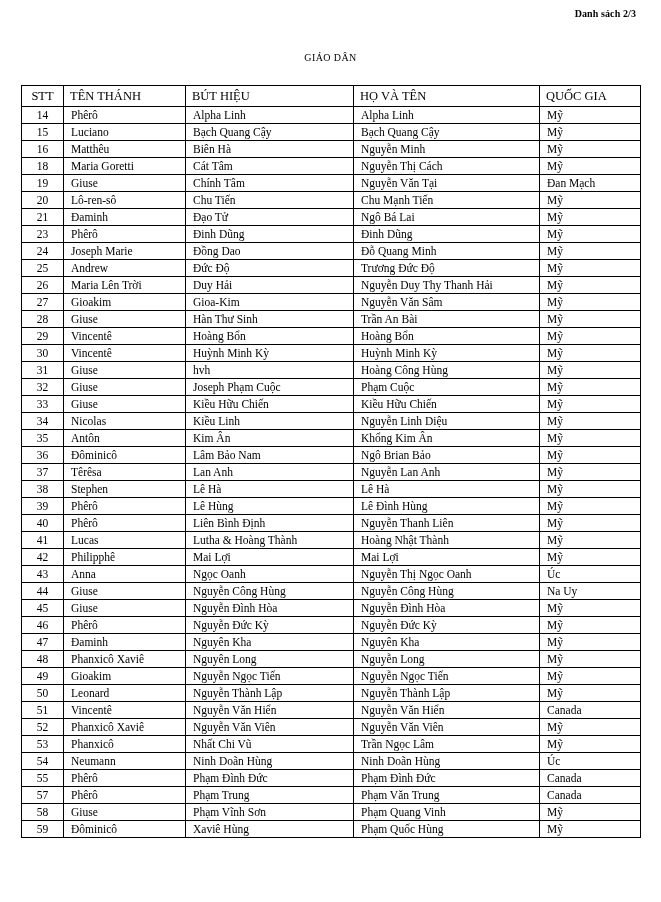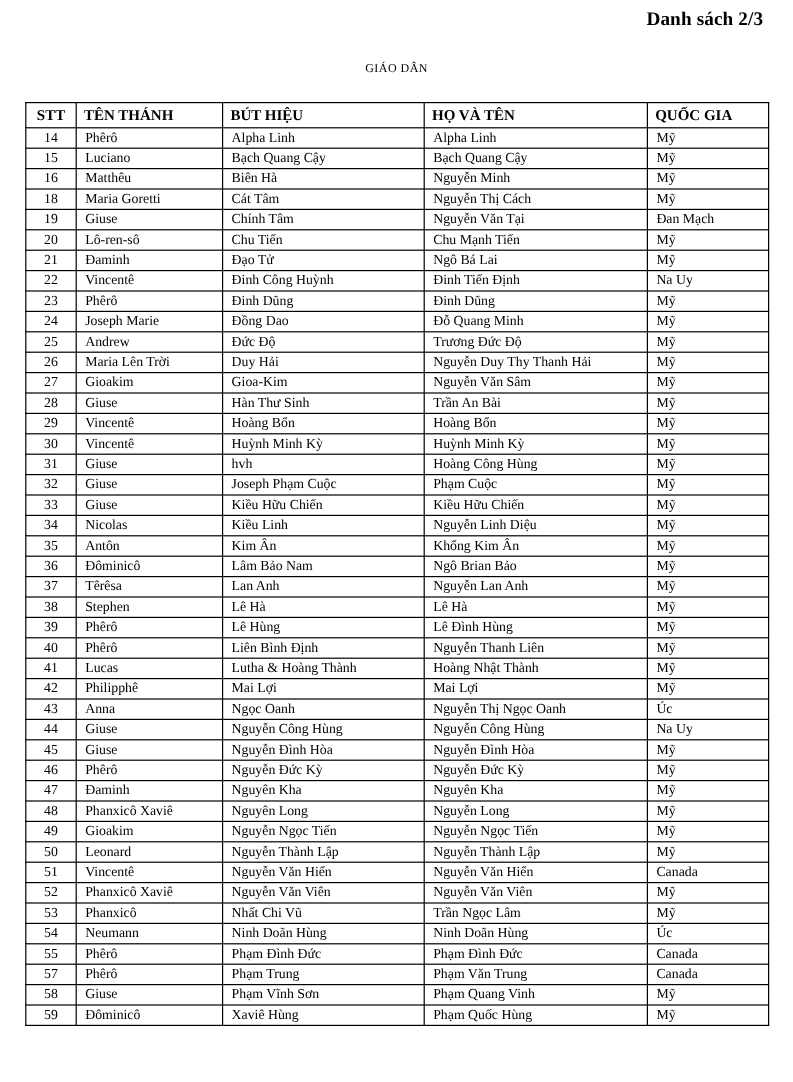--- a/index.html
+++ b/index.html
@@ -13,21 +13,21 @@
     position: relative;
     width: 661px;
     height: 902px;
     background: #ffffff;
     overflow: hidden;
   }
   .page-label {
     position: absolute;
     top: 8px;
     right: 25px;
-    font-size: 16px;
+    font-size: 10px;
     font-weight: bold;
     letter-spacing: 0.1px;
   }
   .doc-title {
     position: absolute;
     top: 52px;
     left: 0;
     width: 100%;
     text-align: center;
     font-size: 10px;
@@ -44,21 +44,21 @@
   }
   table.roster th, table.roster td {
     border: 1px solid #000000;
     overflow: hidden;
     white-space: nowrap;
     vertical-align: middle;
   }
   table.roster th {
     height: 21px;
     font-size: 12.5px;
-    font-weight: bold;
+    font-weight: normal;
     text-align: left;
     padding: 0 0 0 6px;
   }
   table.roster th.col-stt {
     text-align: center;
     padding: 0;
   }
   table.roster td {
     height: 17px;
     font-size: 11.5px;
@@ -139,27 +139,20 @@
           <td class="cell-quoc-gia">Mỹ</td>
         </tr>
         <tr>
           <td class="cell-stt">21</td>
           <td class="cell-ten-thanh">Đaminh</td>
           <td class="cell-but-hieu">Đạo Tử</td>
           <td class="cell-ho-va-ten">Ngô Bá Lai</td>
           <td class="cell-quoc-gia">Mỹ</td>
         </tr>
         <tr>
-          <td class="cell-stt">22</td>
-          <td class="cell-ten-thanh">Vincentê</td>
-          <td class="cell-but-hieu">Đinh Công Huỳnh</td>
-          <td class="cell-ho-va-ten">Đinh Tiến Định</td>
-          <td class="cell-quoc-gia">Na Uy</td>
-        </tr>
-        <tr>
           <td class="cell-stt">23</td>
           <td class="cell-ten-thanh">Phêrô</td>
           <td class="cell-but-hieu">Đinh Dũng</td>
           <td class="cell-ho-va-ten">Đinh Dũng</td>
           <td class="cell-quoc-gia">Mỹ</td>
         </tr>
         <tr>
           <td class="cell-stt">24</td>
           <td class="cell-ten-thanh">Joseph Marie</td>
           <td class="cell-but-hieu">Đồng Dao</td>

